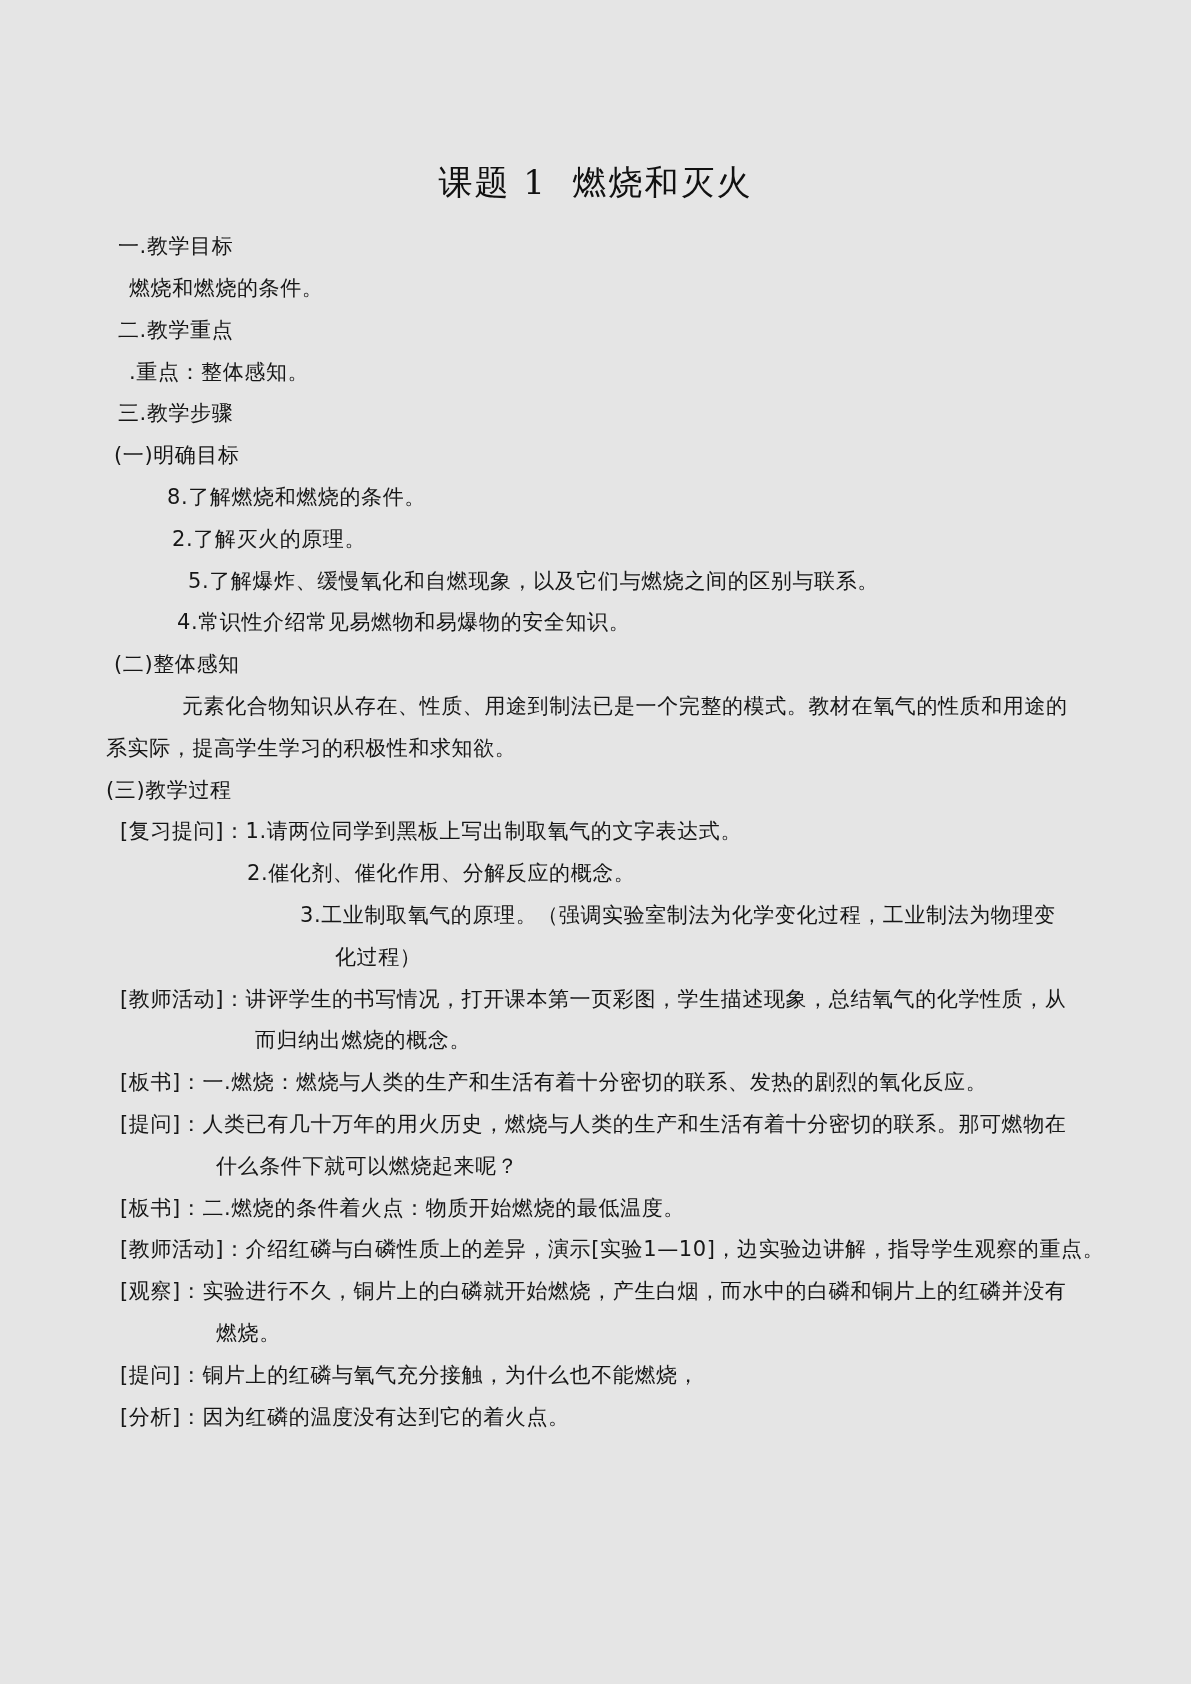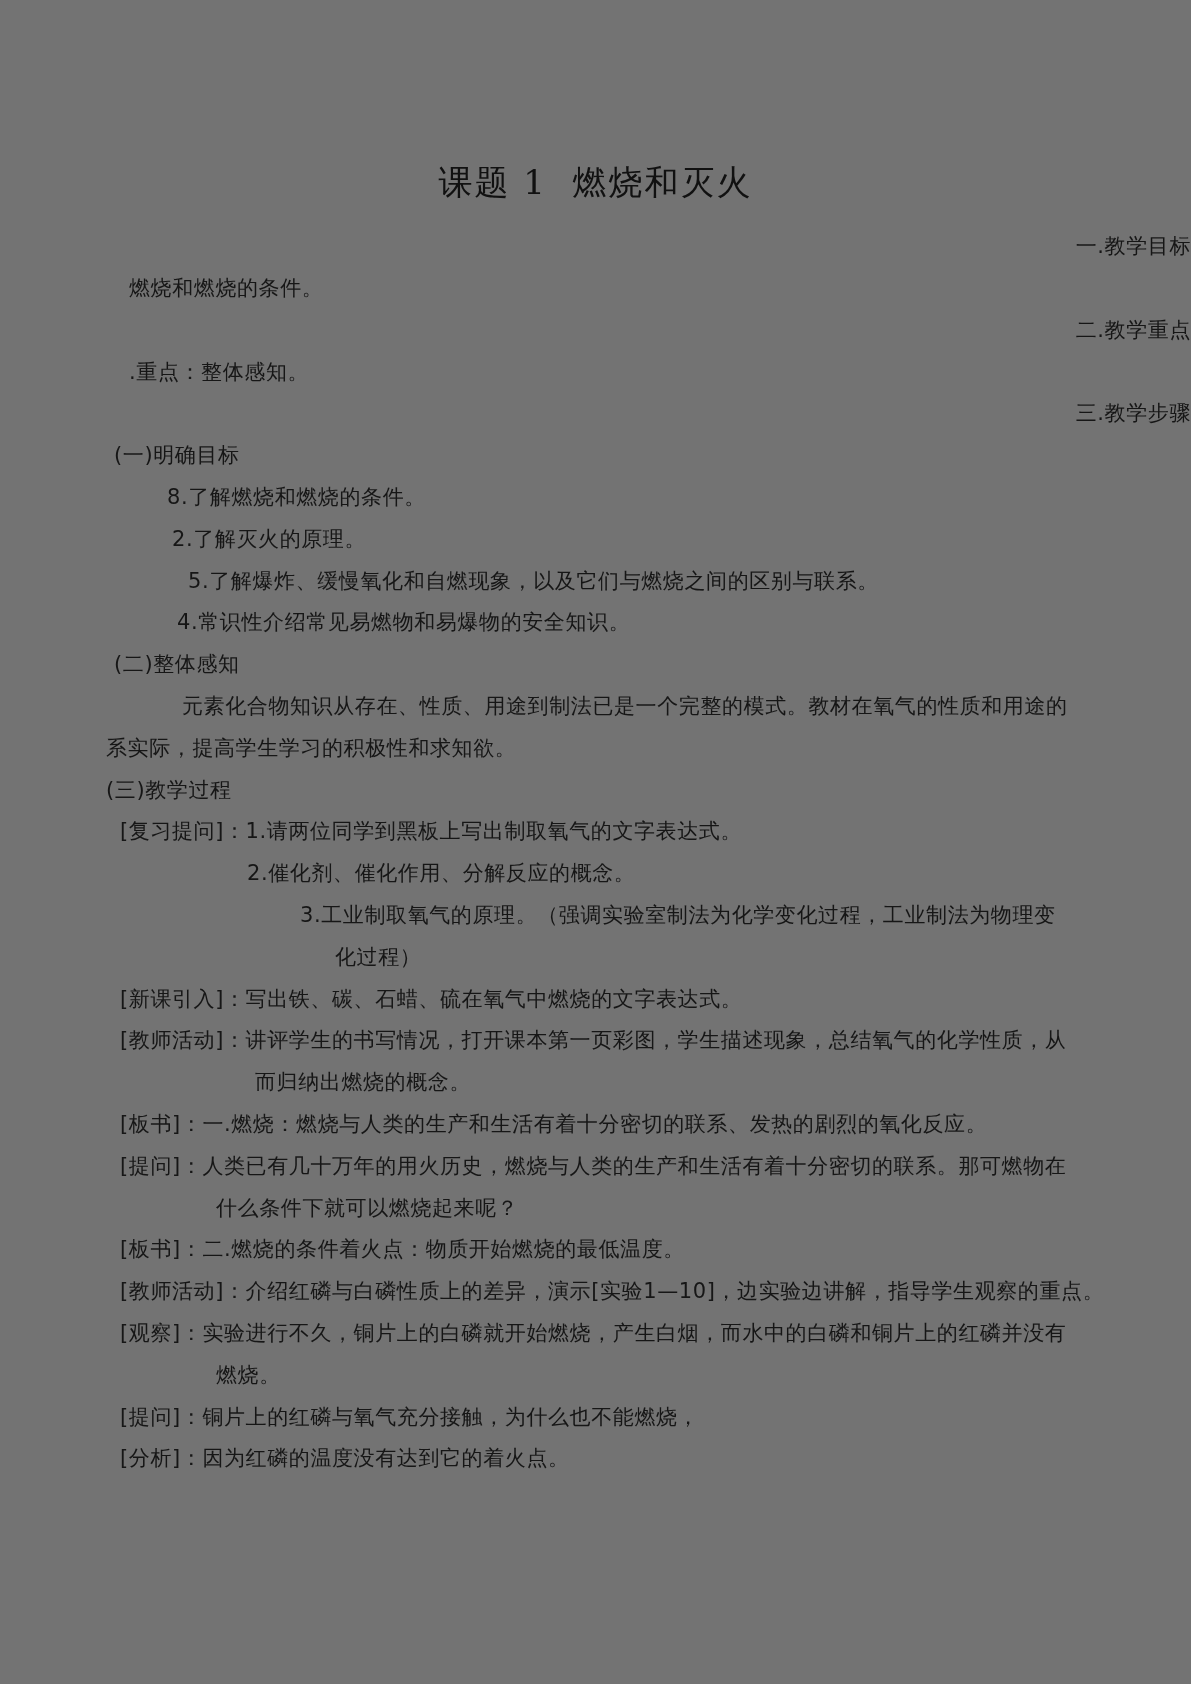--- a/index.html
+++ b/index.html
@@ -1,19 +1,19 @@
 <!DOCTYPE html>
 <html><head>
 <meta charset="utf-8">
 <style>
   html, body { margin: 0; padding: 0; background: #ffffff; }
   .page {
     width: 1191px;
     height: 1684px;
-    background: #737373;
+    background: #e5e5e5;
     color: #161616;
     font-family: "DejaVu Sans", sans-serif;
     position: relative;
     overflow: hidden;
     box-sizing: border-box;
   }
   .doc-title {
     padding-top: 160px;
     margin: 0;
     text-align: center;
@@ -28,21 +28,21 @@
   .lines { margin-top: 22px; }
   .ln {
     height: 41.8px;
     line-height: 41.8px;
     font-size: 21px;
     letter-spacing: 0.6px;
     white-space: pre;
     color: #161616;
   }
   
-  .h   { padding-left: 56px; text-align: right; }  
+  .h   { padding-left: 118px; }  
   .hp  { padding-left: 114px; }  
   .sub { padding-left: 129px; }  
   .pc  { padding-left: 106px; }  
   .pf  { padding-left: 182px; }  
   .n1  { padding-left: 167px; }
   .n2  { padding-left: 172px; }
   .n3  { padding-left: 188px; }
   .n4  { padding-left: 177px; }
   .br  { padding-left: 120px; }  
   .q2  { padding-left: 247px; }
@@ -68,21 +68,20 @@
     <div class="ln n3">5.了解爆炸、缓慢氧化和自燃现象，以及它们与燃烧之间的区别与联系。</div>
     <div class="ln n4">4.常识性介绍常见易燃物和易爆物的安全知识。</div>
     <div class="ln hp">(二)整体感知</div>
     <div class="ln pf">元素化合物知识从存在、性质、用途到制法已是一个完整的模式。教材在氧气的性质和用途的</div>
     <div class="ln pc">系实际，提高学生学习的积极性和求知欲。</div>
     <div class="ln pc">(三)教学过程</div>
     <div class="ln br">[复习提问]：1.请两位同学到黑板上写出制取氧气的文字表达式。</div>
     <div class="ln q2">2.催化剂、催化作用、分解反应的概念。</div>
     <div class="ln q3">3.工业制取氧气的原理。（强调实验室制法为化学变化过程，工业制法为物理变</div>
     <div class="ln q3c">化过程）</div>
-    <div class="ln br">[新课引入]：写出铁、碳、石蜡、硫在氧气中燃烧的文字表达式。</div>
     <div class="ln br">[教师活动]：讲评学生的书写情况，打开课本第一页彩图，学生描述现象，总结氧气的化学性质，从</div>
     <div class="ln tc">而归纳出燃烧的概念。</div>
     <div class="ln br">[板书]：一.燃烧：燃烧与人类的生产和生活有着十分密切的联系、发热的剧烈的氧化反应。</div>
     <div class="ln br">[提问]：人类已有几十万年的用火历史，燃烧与人类的生产和生活有着十分密切的联系。那可燃物在</div>
     <div class="ln wc">什么条件下就可以燃烧起来呢？</div>
     <div class="ln br">[板书]：二.燃烧的条件着火点：物质开始燃烧的最低温度。</div>
     <div class="ln br">[教师活动]：介绍红磷与白磷性质上的差异，演示[实验1—10]，边实验边讲解，指导学生观察的重点。</div>
     <div class="ln br">[观察]：实验进行不久，铜片上的白磷就开始燃烧，产生白烟，而水中的白磷和铜片上的红磷并没有</div>
     <div class="ln wc">燃烧。</div>
     <div class="ln br">[提问]：铜片上的红磷与氧气充分接触，为什么也不能燃烧，</div>

